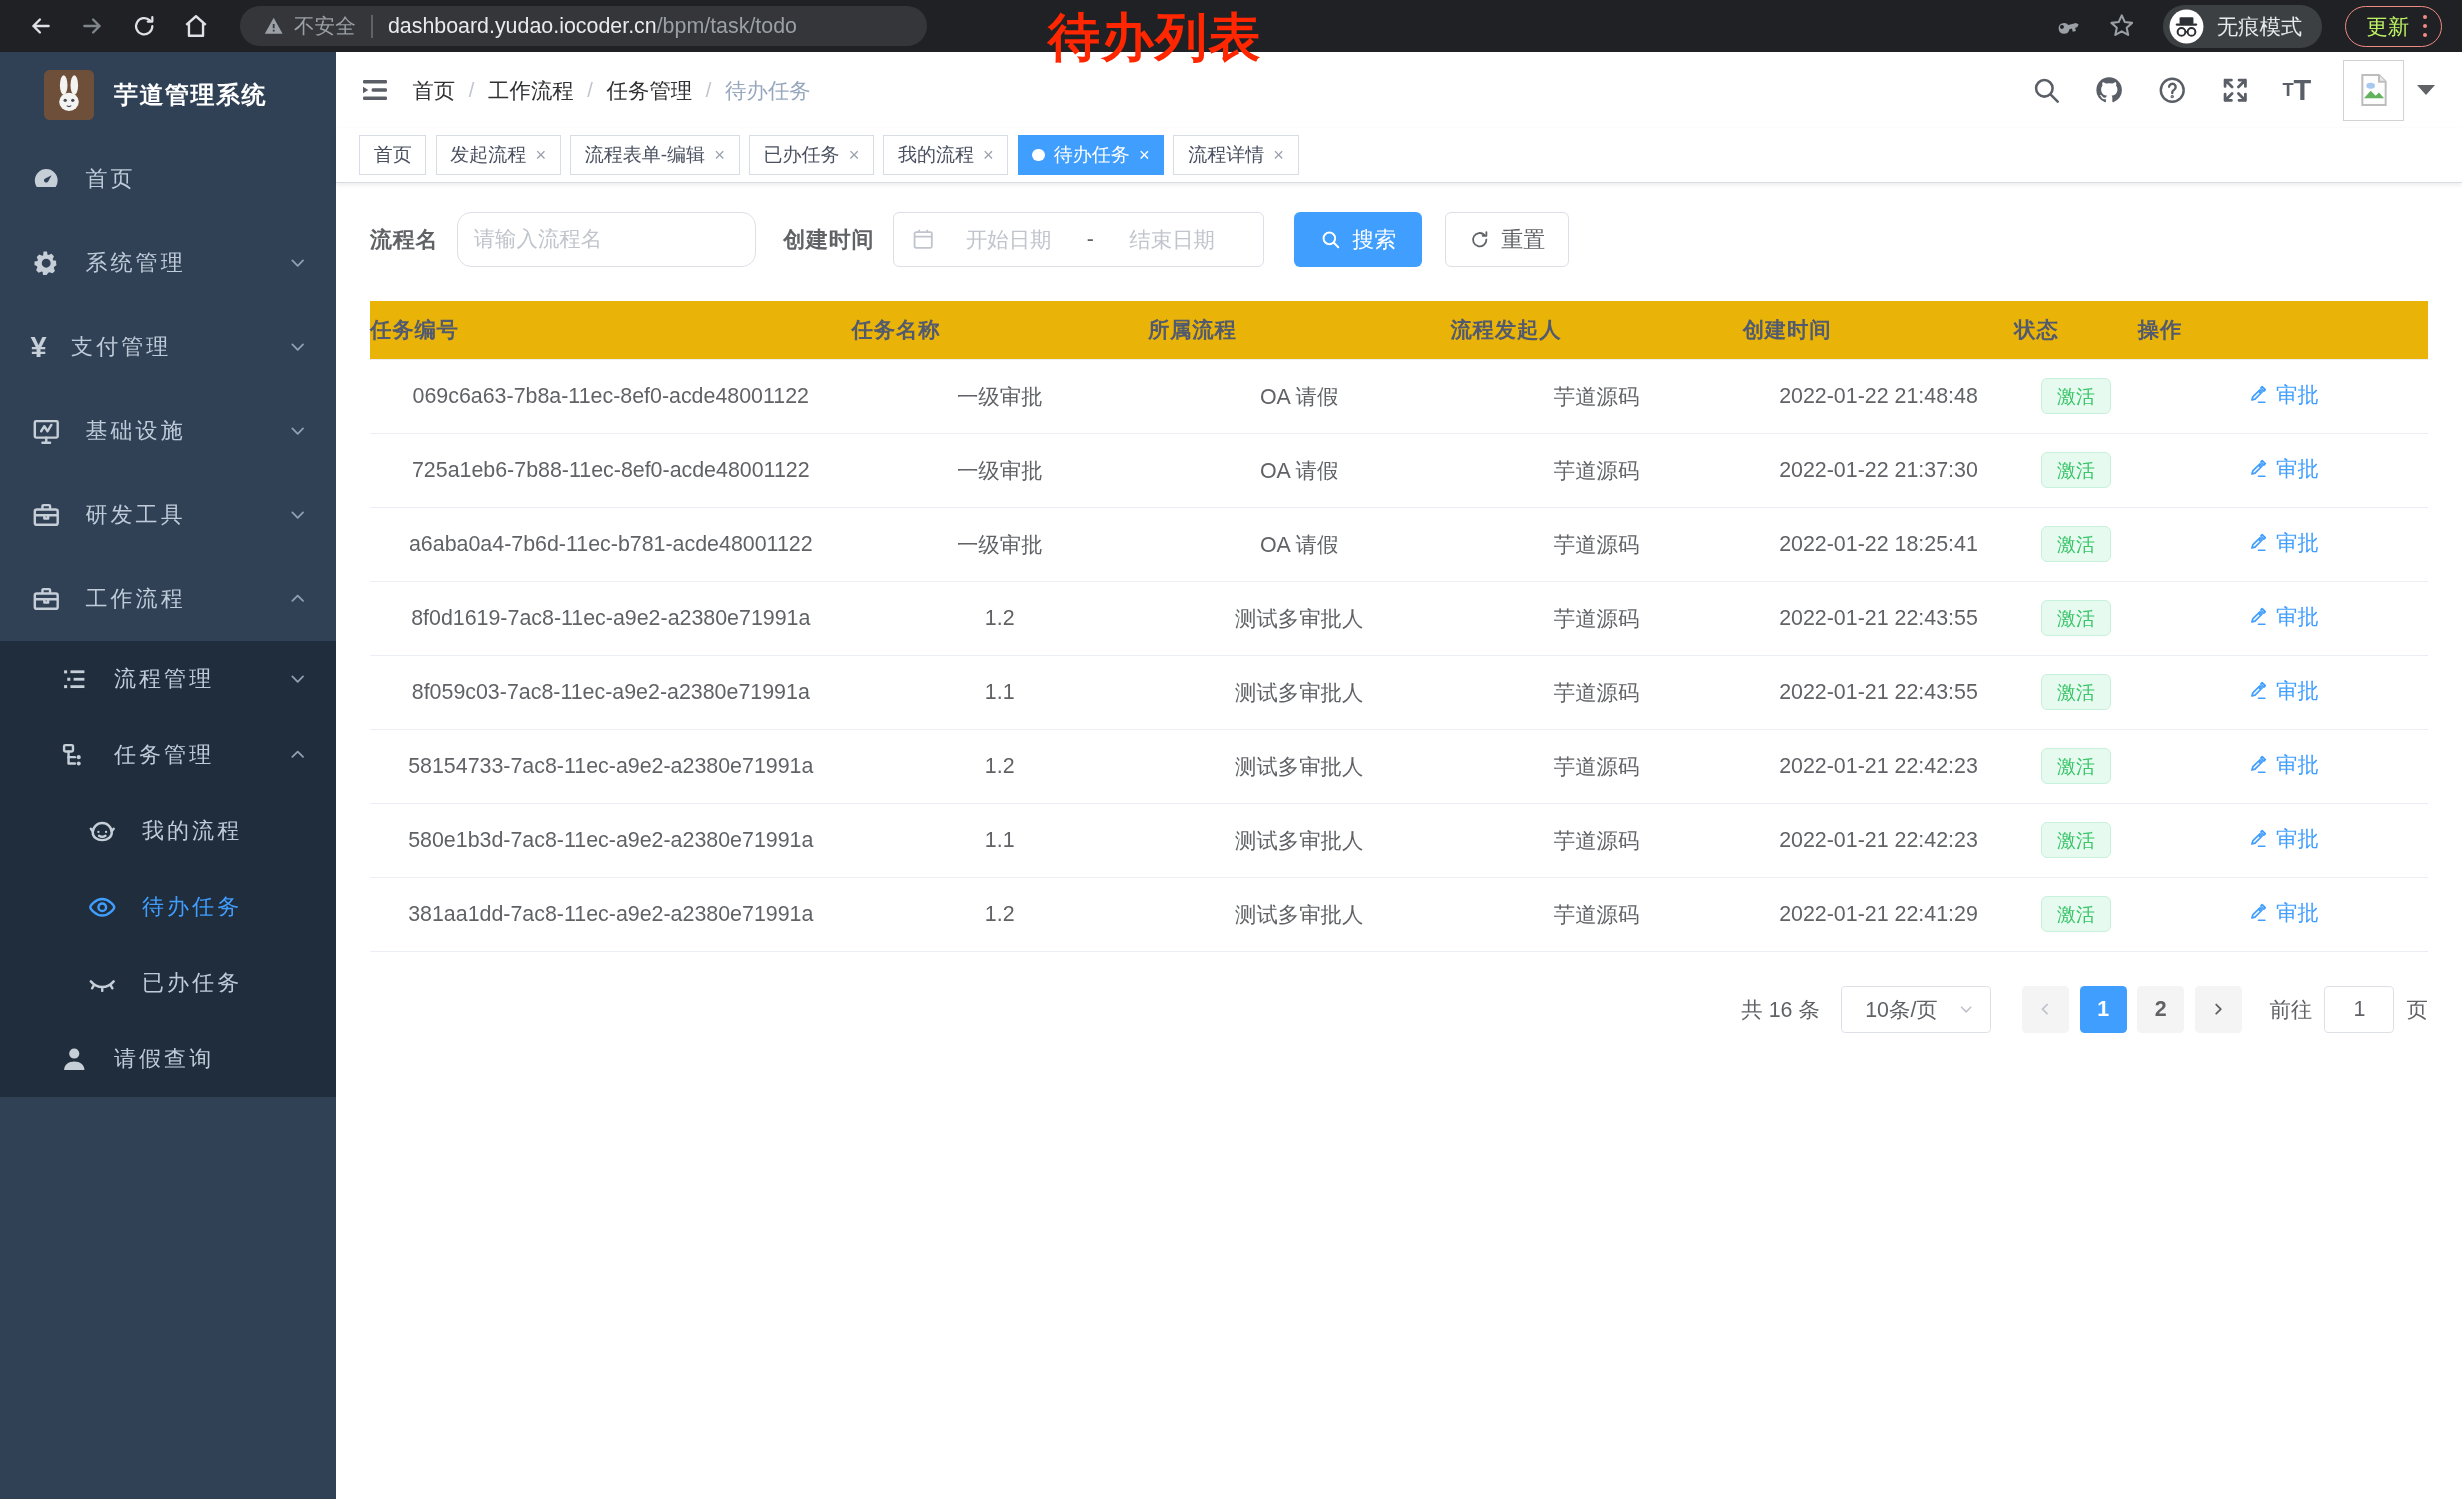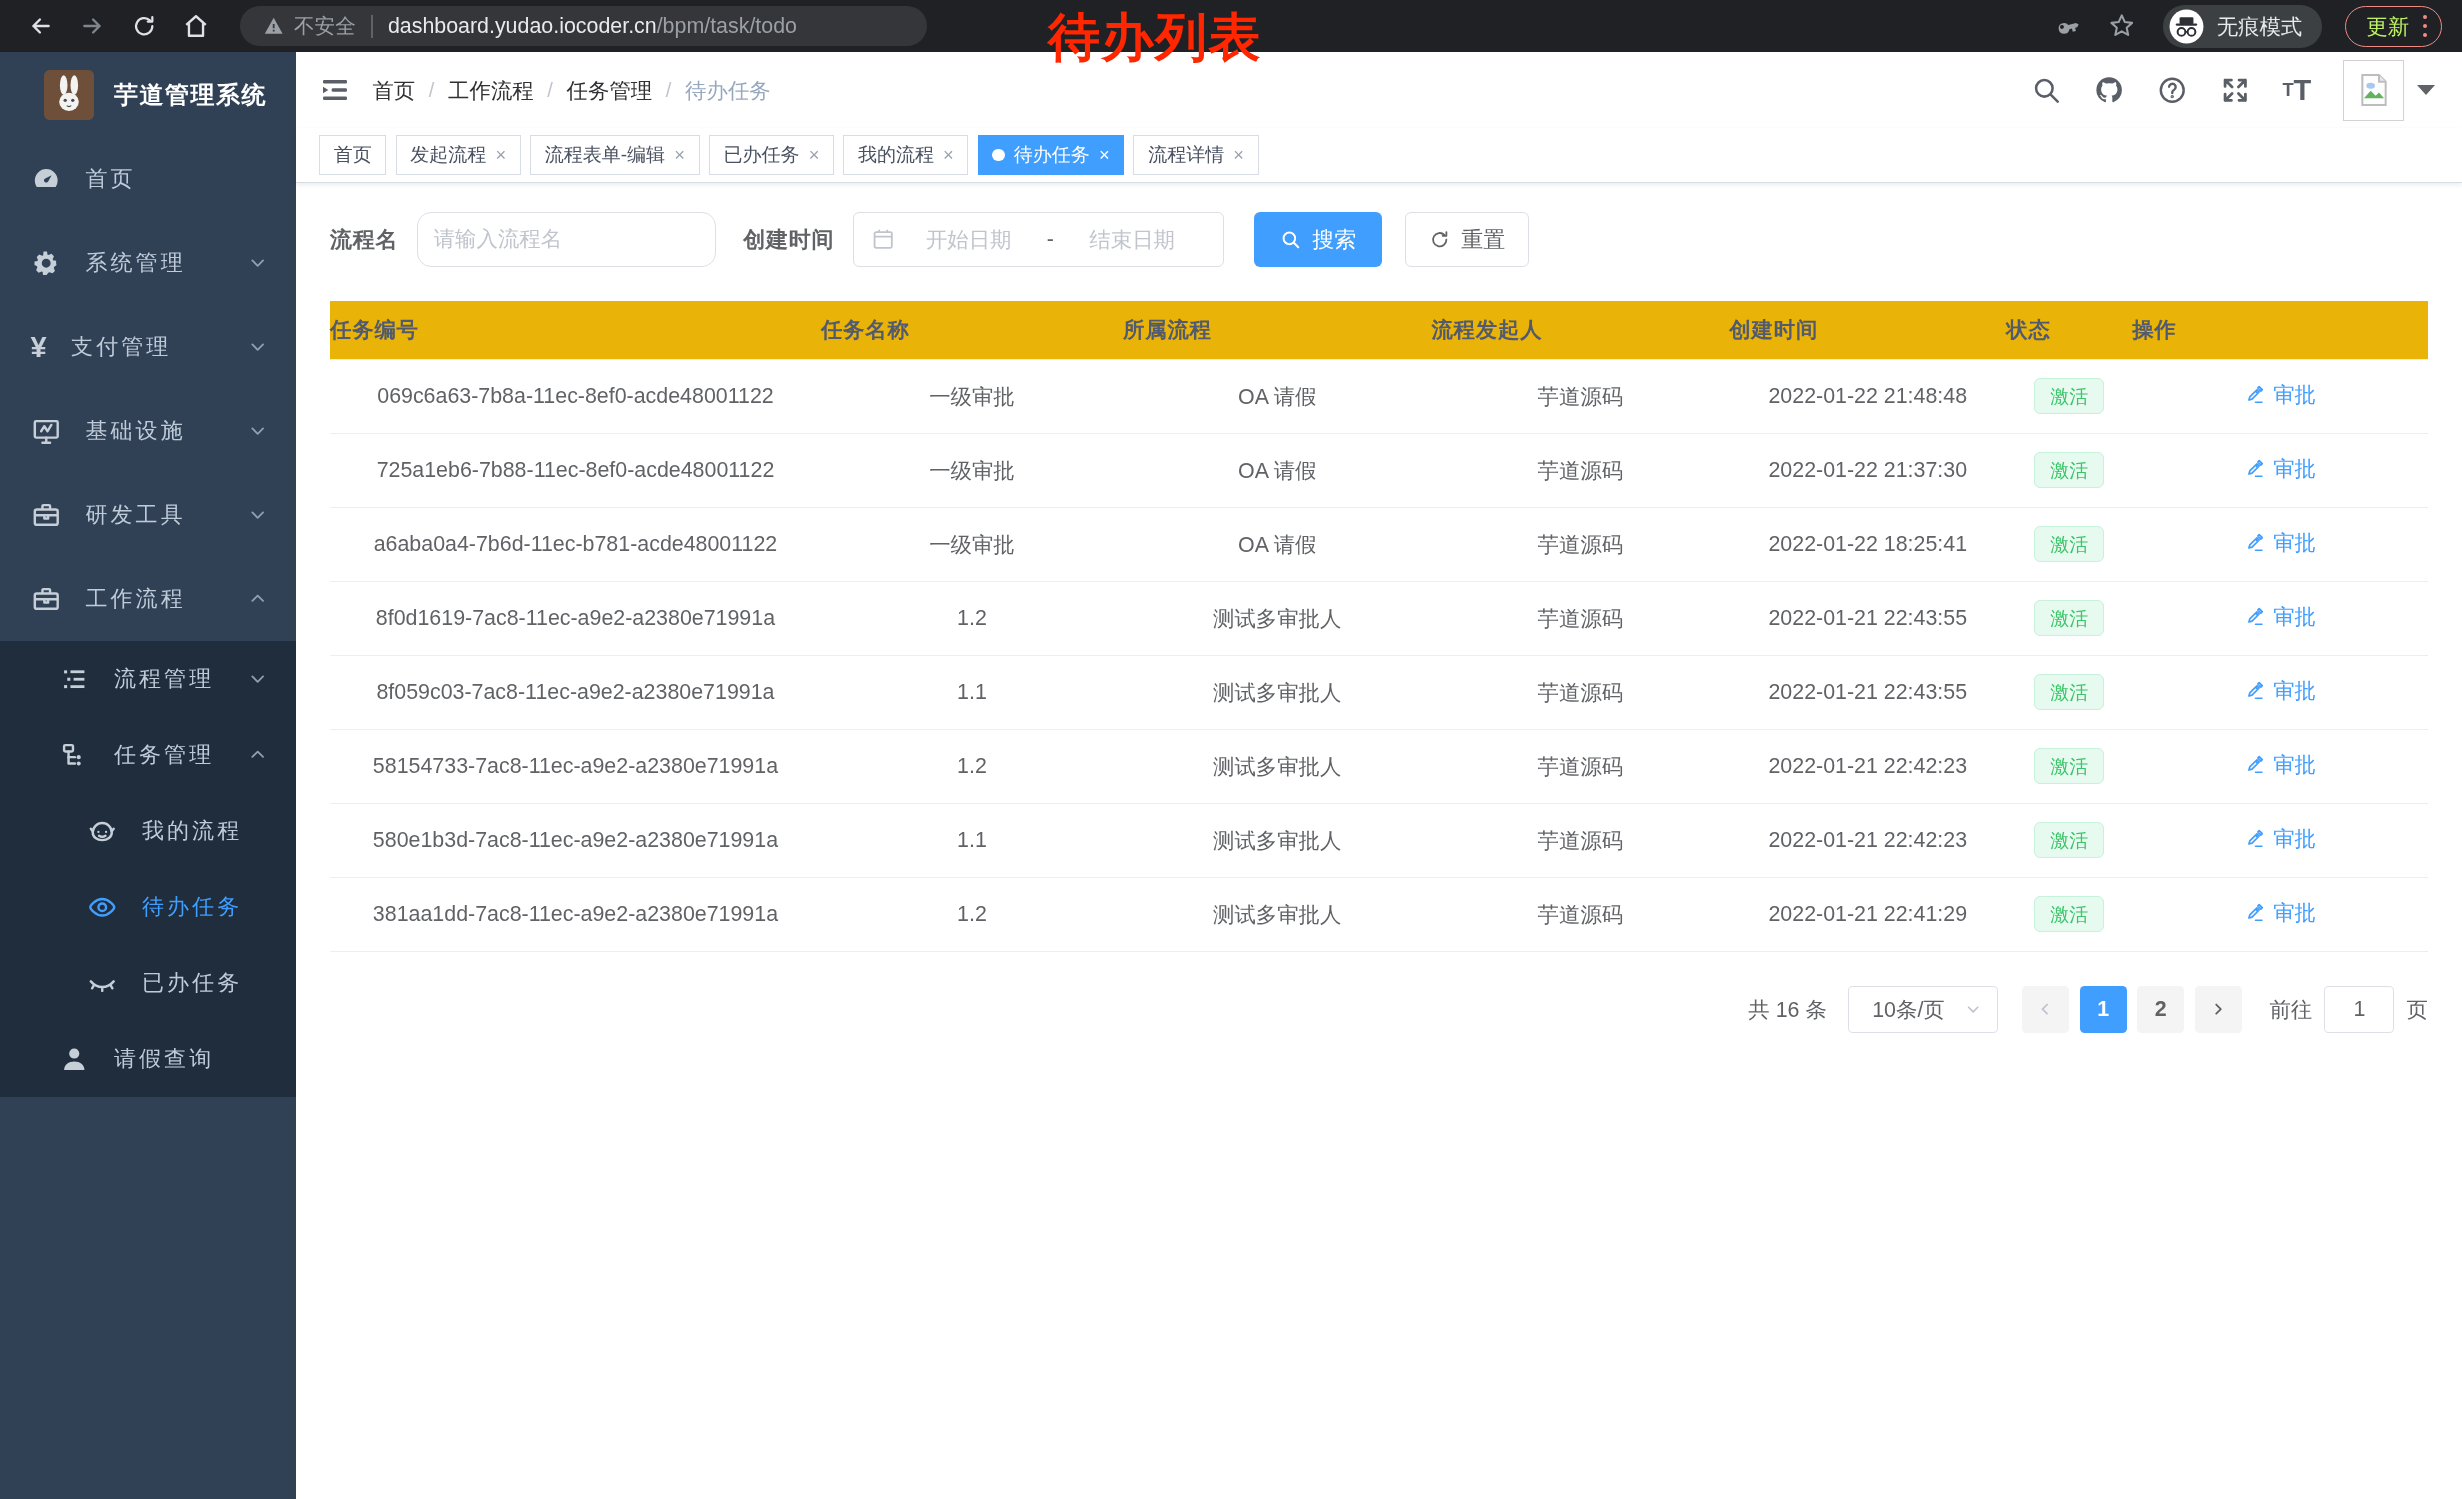--- a/index.html
+++ b/index.html
@@ -22,21 +22,21 @@
   .incog-txt { color:#e8eaed; font-size:21.4px; }
   .update-pill { margin-left:23px; height:41px; border:1.5px solid #f28b82; border-radius:21.4px; display:flex; align-items:center; padding:0 13.7px 0 20px; gap:13.7px; color:#bef264; font-size:21.4px; }
   .vdots { display:flex; flex-direction:column; gap:4.6px; }
   .vdots i { width:4.6px; height:4.6px; border-radius:50%; background:#f28b82; }
 
   
   .overlay-title { position:absolute; top:1.5px; left:1048px; font-size:52px; line-height:1.35; font-weight:700; z-index:50; letter-spacing:1.5px; }
 
   
   .app { display:flex; height:1448px; }
-  .sidebar { width:296px; background:#304156; flex-shrink:0; overflow:hidden; }
+  .sidebar { width:336px; background:#304156; flex-shrink:0; overflow:hidden; }
   .logo-row { height:85px; display:flex; align-items:center; padding-left:44px; gap:20px; }
   .logo-img { width:50px; height:50px; border-radius:6.1px; background:#6e4f3a; display:flex; align-items:center; justify-content:center; overflow:hidden; }
   .app-title { color:#fff; font-size:24px; font-weight:700; letter-spacing:1.5px; }
   .menu-item { height:84px; display:flex; align-items:center; padding:0 27.5px 0 30.5px; color:#bfcbd9; font-size:22px; cursor:pointer; }
   .menu-item .mi-label { margin-left:24.4px; letter-spacing:3.1px; }
   .menu-item .chev { margin-left:auto; color:#90a0b2; }
   .submenu { background:#1f2d3d; }
   .submenu .menu-item { height:76px; padding-left:59px; }
   .submenu .menu-item.lvl3 { padding-left:87px; }
   .menu-item.active { color:#409eff; }
@@ -81,21 +81,21 @@
   
   table { width:100%; border-collapse:collapse; table-layout:fixed; }
   thead th { background:#eab308; height:58px; font-size:21.4px; color:#515a6e; font-weight:700; text-align:left; border-bottom:1.5px solid #ebeef5; letter-spacing:0.8px; }
   tbody td { height:74px; border-bottom:1.5px solid #ebeef5; font-size:21.4px; color:#606266; text-align:center; white-space:nowrap; overflow:hidden; }
   .badge { display:inline-block; background:#e7faf0; border:1.5px solid #c6f1da; color:#3ac569; font-size:19px; line-height:1; padding:7.6px 15.3px; border-radius:6.1px; }
   .action-link { color:#409eff; font-size:21.4px; display:inline-flex; align-items:center; gap:7.6px; cursor:pointer; }
 
   
   .pagination { display:flex; justify-content:flex-end; align-items:center; margin-top:34px; font-size:21.4px; color:#606266; }
   .p-total { margin-right:21.4px; }
-  .p-size { width:150px; height:47px; border:1.5px solid #dcdfe6; border-radius:4.6px; display:flex; align-items:center; justify-content:space-between; padding:0 15.3px 0 23px; color:#606266; margin-right:13px; cursor:pointer; }
+  .p-size { width:150px; height:47px; border:1.5px solid #dcdfe6; border-radius:4.6px; display:flex; align-items:center; justify-content:space-between; padding:0 15.3px 0 23px; color:#606266; margin-right:20px; cursor:pointer; }
   .p-size .caret { color:#c0c4cc; }
   .p-btn { min-width:47px; height:47px; margin-left:10.7px; background:#f4f4f5; border-radius:4.6px; display:inline-flex; align-items:center; justify-content:center; color:#606266; font-weight:700; cursor:pointer; }
   .p-btn.disabled { color:#c0c4cc; }
   .p-btn.active { background:#409eff; color:#fff; }
   .p-goto { margin-left:27.5px; display:flex; align-items:center; gap:12.2px; }
   .goto-input { width:70px; height:47px; border:1.5px solid #dcdfe6; border-radius:4.6px; text-align:center; font-size:21.4px; color:#606266; outline:none; }
 </style>
 </head>
 <body>
 

